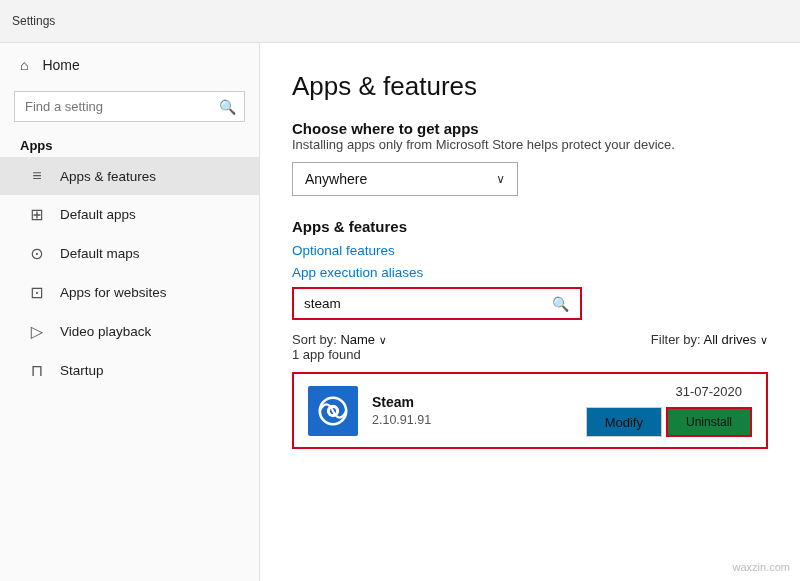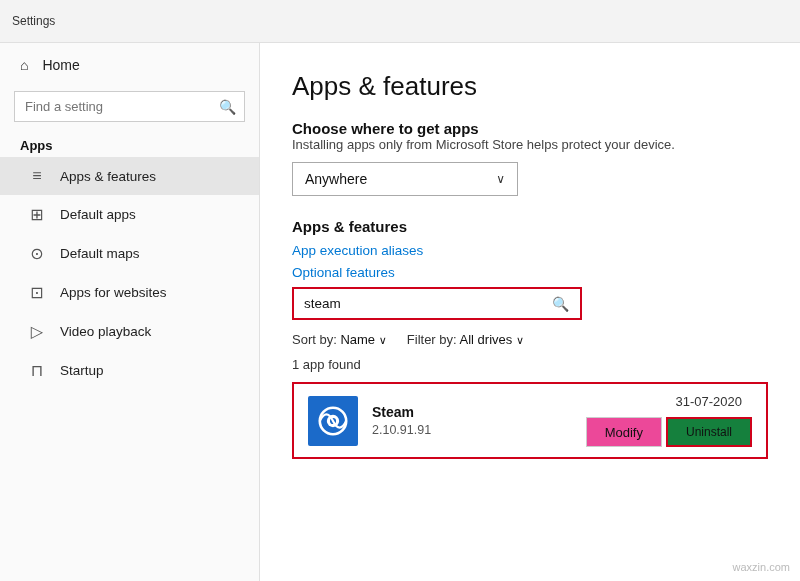--- a/index.html
+++ b/index.html
@@ -164,21 +164,21 @@
       padding: 0 10px;
       color: #555;
       font-size: 14px;
     }
     .sort-filter-row {
       display: flex;
       align-items: center;
       gap: 20px;
       font-size: 13px;
       color: #333;
-      margin-bottom: 10px;
+      justify-content: space-between;
     }
     .sort-filter-row .sort-link, .sort-filter-row .filter-link {
       color: #111;
       cursor: pointer;
     }
     .sort-filter-row .sort-link span, .sort-filter-row .filter-link span {
       color: #111;
     }
     .sort-filter-row .chevron-sm { font-size: 11px; }
     .apps-count {
@@ -230,21 +230,21 @@
     }
     .action-buttons {
       display: flex;
       gap: 0;
       margin-top: 8px;
       justify-content: flex-end;
     }
     .btn-modify {
       padding: 6px 18px;
       font-size: 13px;
-      background: #ec4899;
+      background: #0369a1;
       border: 1px solid #ccc;
       cursor: pointer;
       color: #111;
     }
     .btn-uninstall {
       padding: 6px 18px;
       font-size: 12px;
       background: #15803d;
       border: 2px solid #d0021b;
       cursor: pointer;
@@ -320,22 +320,22 @@
       <div class="section-heading">Choose where to get apps</div>
       <div class="hint-text">Installing apps only from Microsoft Store helps protect your device.</div>
       <div class="dropdown-select">
         <span>Anywhere</span>
         <span class="chevron">∨</span>
       </div>
     </div>
 
     <div class="apps-features-section">
       <div class="section-heading">Apps &amp; features</div>
+      <a class="link-text">Optional features</a>
       <a class="link-text">App execution aliases</a>
-      <a class="link-text">Optional features</a>
 
       <div class="search-bar">
         <input type="text" value="steam" placeholder="steam" style="">
         <span class="search-icon">🔍</span>
       </div>
 
       <div class="sort-filter-row">
         <span>
           <span>Sort by:</span>
           <span class="sort-link">

